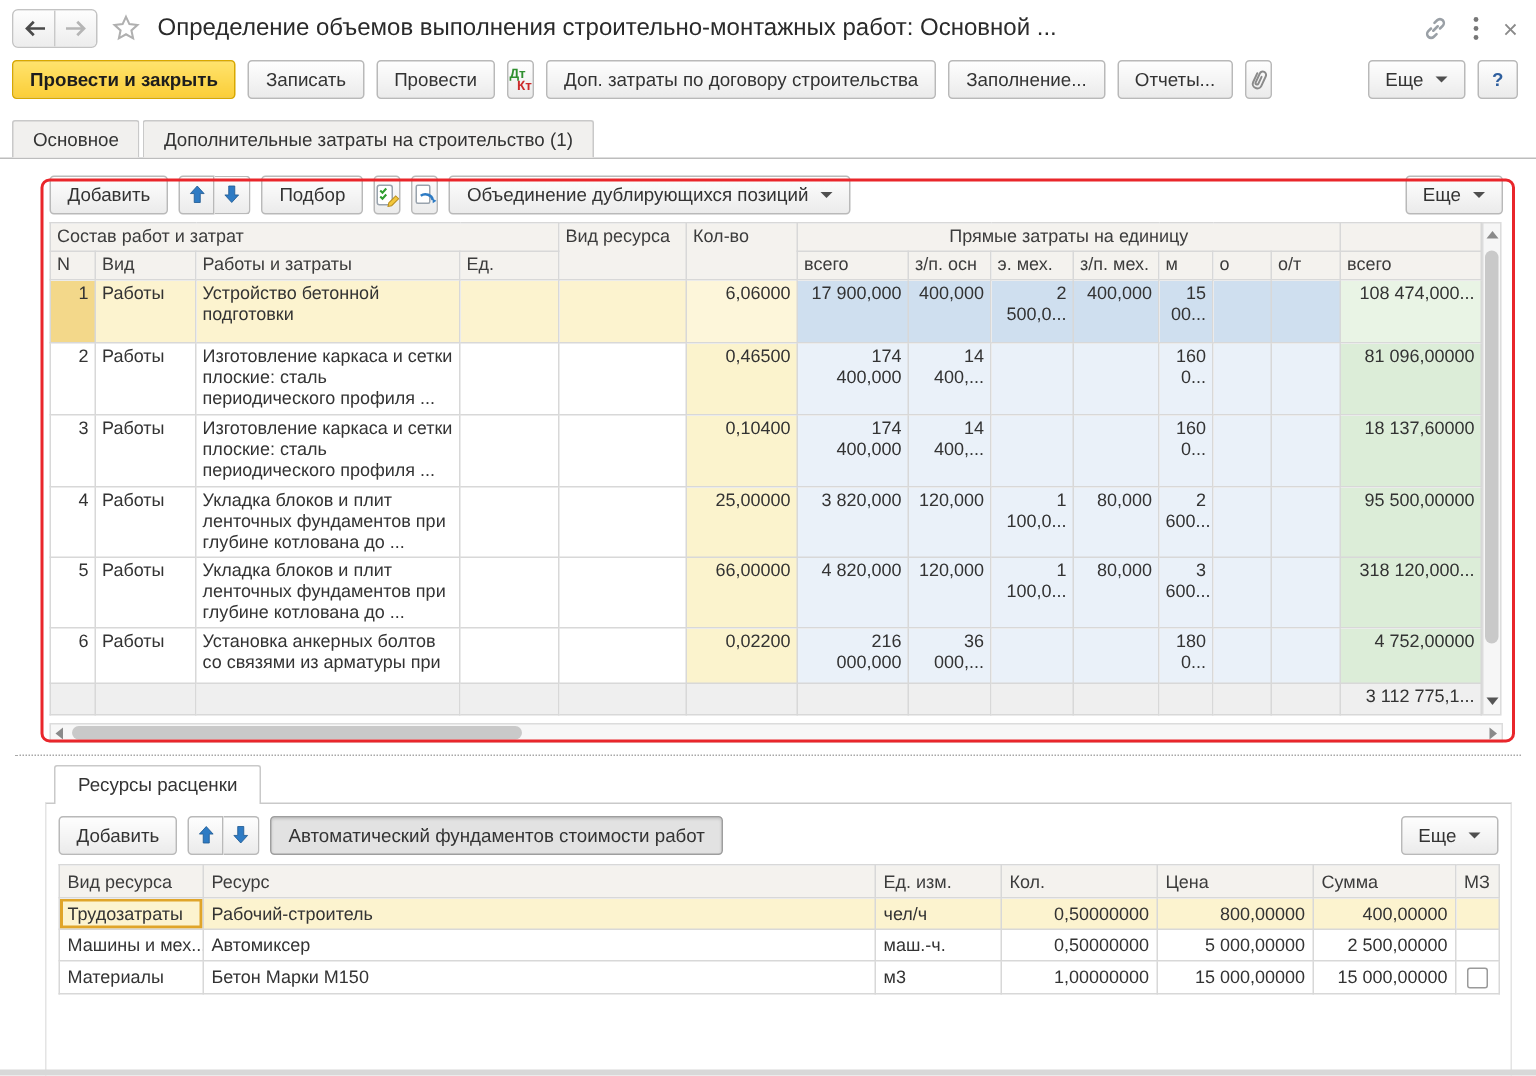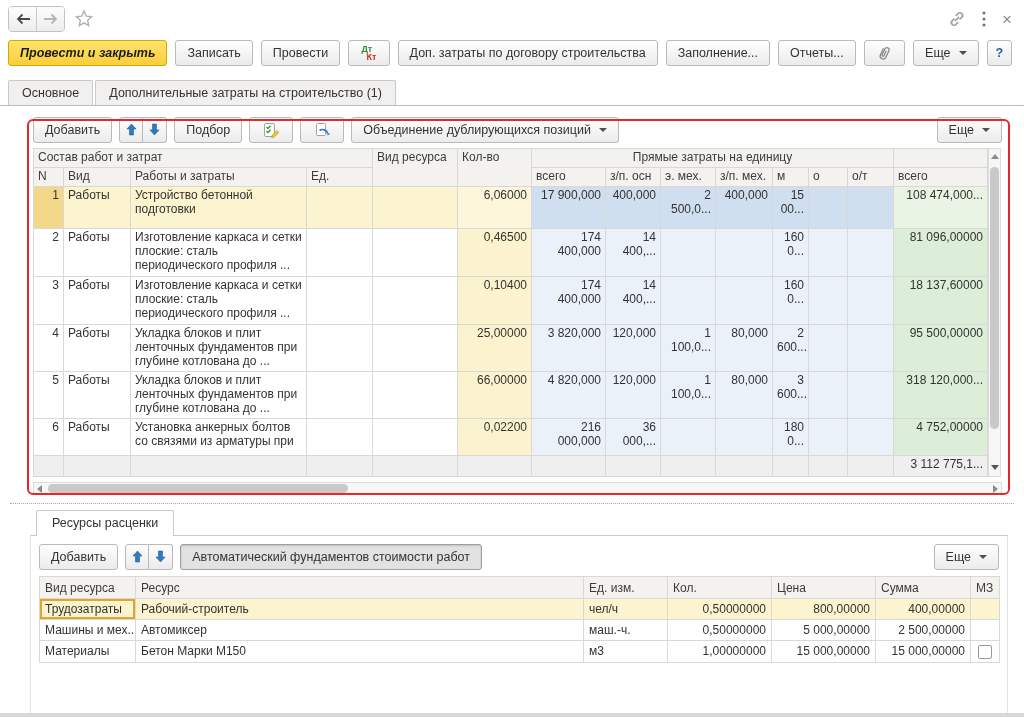--- a/index.html
+++ b/index.html
@@ -8,23 +8,23 @@
   .navgroup{display:flex;border:1px solid #c3c3c3;border-radius:4px;overflow:hidden;background:#fff;}
   .navbtn{width:27px;height:24px;display:flex;align-items:center;justify-content:center;background:linear-gradient(#fdfdfd,#ededed);}
   .navbtn+.navbtn{border-left:1px solid #c9c9c9;}
   .title{font-size:16px;color:#2a2a2a;white-space:nowrap;overflow:hidden;margin-left:2px;}
   .tb-right{margin-left:auto;display:flex;align-items:center;gap:16px;}
   .xclose{font-size:17px;color:#8a8a8a;line-height:1;}
   .toolbar{display:flex;align-items:center;gap:8px;padding:2px 12px 7px 8px;}
   .btn{display:inline-flex;align-items:center;justify-content:center;gap:5px;padding:0 11px;height:26px;
     background:linear-gradient(#fefefe,#ebebeb);border:1px solid #b9b9b9;border-radius:3px;
     font-size:12.5px;color:#333;white-space:nowrap;box-sizing:border-box;}
-  .btn.primary{background:linear-gradient(#ffe36d,#fbce38);border-color:#d8a800;font-weight:bold;color:#1d1d1d;font-style:italic;}
+  .btn.primary{background:linear-gradient(#ffe36d,#fbce38);border-color:#d8a800;font-weight:bold;color:#1d1d1d;}
   .btn.pressed{background:#e2e2e2;border-color:#9e9e9e;box-shadow:inset 0 1px 2px rgba(0,0,0,.15);}
-  .icon-btn{width:44px;padding:0;}
+  .icon-btn{width:18px;padding:0;}
   .caret{width:0;height:0;border-left:4px solid transparent;border-right:4px solid transparent;border-top:4px solid #4f4f4f;margin-left:3px;}
   .qbtn{width:27px;padding:0;font-weight:bold;color:#2f5f9e;}
   .dtkt{font-size:9px;font-weight:bold;line-height:8px;text-align:left;}
   .dtkt .dt{color:#2f8f2f;display:block;}
   .dtkt .kt{color:#cc2b2b;display:block;margin-left:5px;}
   .tabstrip{display:flex;align-items:flex-end;gap:2px;padding:4px 0 0 8px;border-bottom:1px solid #bdbdbd;height:33px;box-sizing:border-box;}
   .tab{display:flex;align-items:center;gap:7px;padding:5px 13px 5px;border:1px solid #c9c9c9;border-bottom:none;
     background:#f1f0ee;border-radius:2px 2px 0 0;font-size:12.5px;color:#333;}
   .tab.active{background:#fff;margin-bottom:-1px;padding-bottom:7px;}
   .workarea{position:relative;}
@@ -92,20 +92,21 @@
             <path d="M1 6h12M8.5 1.5 13 6l-4.5 4.5" stroke="#b5b5b5" stroke-width="1.8" fill="none"></path>
           </svg>
       </span>
     </div>
   </div>
   <span>
     <svg width="22" height="22" viewBox="0 0 24 24">
         <path d="M12 3.5l2.47 5.33 5.83.62-4.35 3.93 1.2 5.74L12 16.2l-5.15 2.92 1.2-5.74L3.7 9.45l5.83-.62z" fill="#fff" stroke="#b0b0b0" stroke-width="1.5"></path>
       </svg>
   </span>
+  <div class="title">Определение объемов выполнения строительно-монтажных работ: Основной ...</div>
   <div class="tb-right">
     <span>
       <svg width="18" height="18" viewBox="0 0 18 18">
           <g fill="none" stroke="#9aa0a6" stroke-width="1.7" stroke-linecap="round">
             <path d="M7.5 10.5l3-3"></path>
             <path d="M6 9 4.2 10.8a2.6 2.6 0 0 0 3.7 3.7l1.8-1.8"></path>
             <path d="M12 9l1.8-1.8a2.6 2.6 0 0 0-3.7-3.7L8.3 5.3"></path>
           </g>
         </svg>
     </span>

